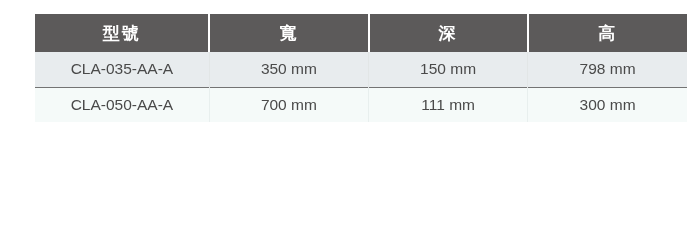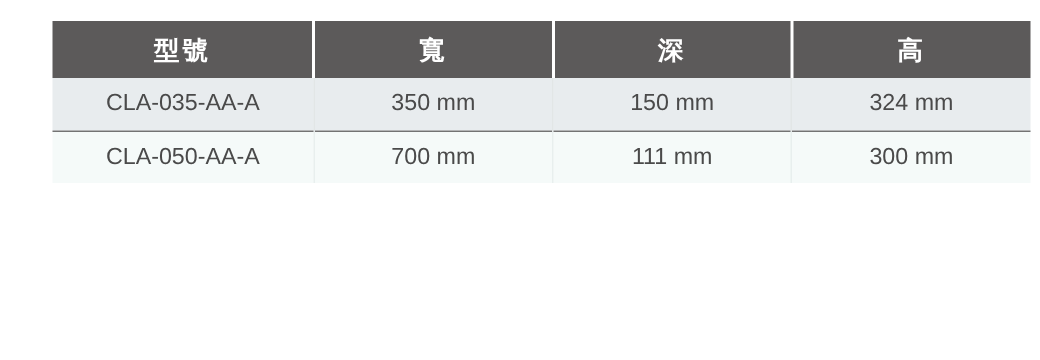--- a/index.html
+++ b/index.html
@@ -97,21 +97,21 @@
         <th>寬</th>
         <th>深</th>
         <th>高</th>
       </tr>
     </thead>
     <tbody>
       <tr class="row-odd">
         <td>CLA-035-AA-A</td>
         <td>350 mm</td>
         <td>150 mm</td>
-        <td>324 mm</td>
+        <td>798 mm</td>
       </tr>
       <tr class="row-even">
         <td>CLA-050-AA-A</td>
         <td>700 mm</td>
         <td>111 mm</td>
         <td>300 mm</td>
       </tr>
     </tbody>
   </table>
 </div>

